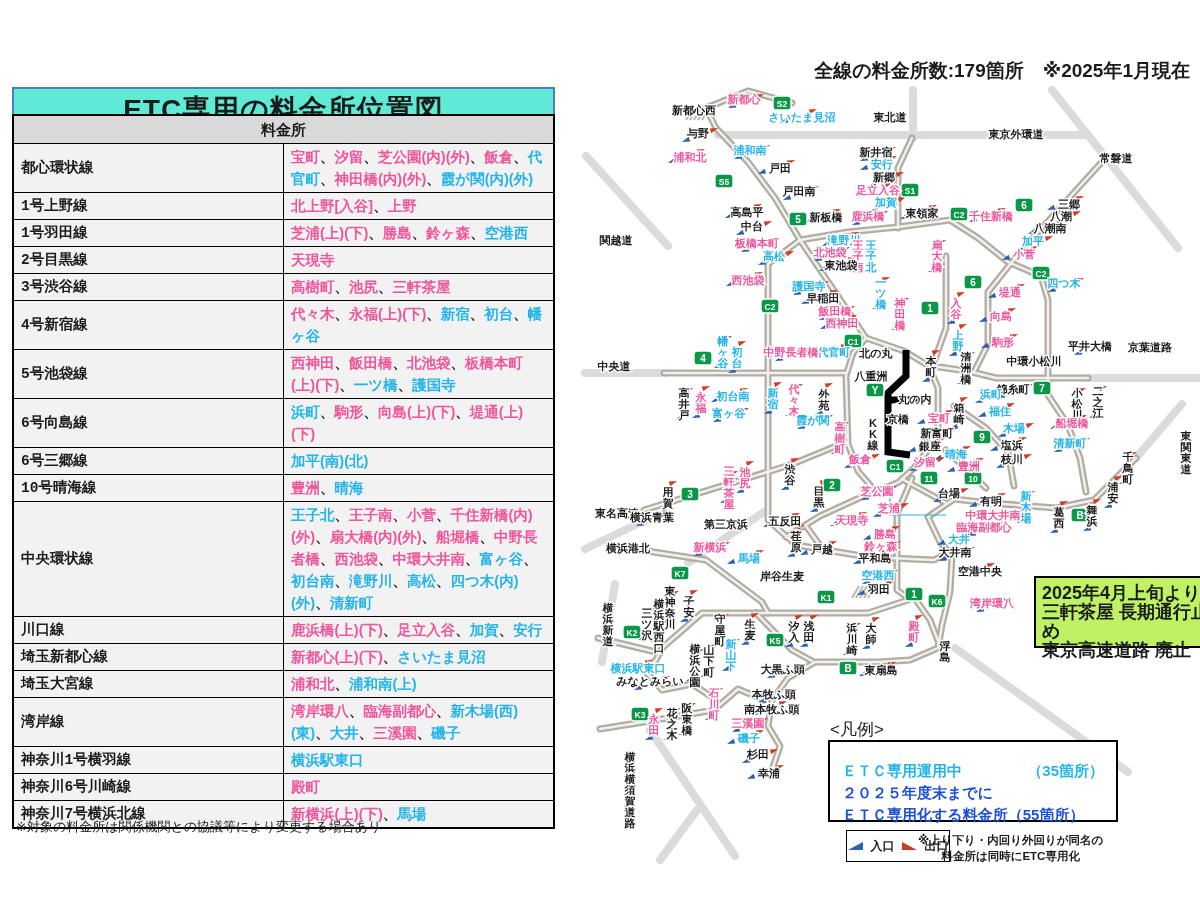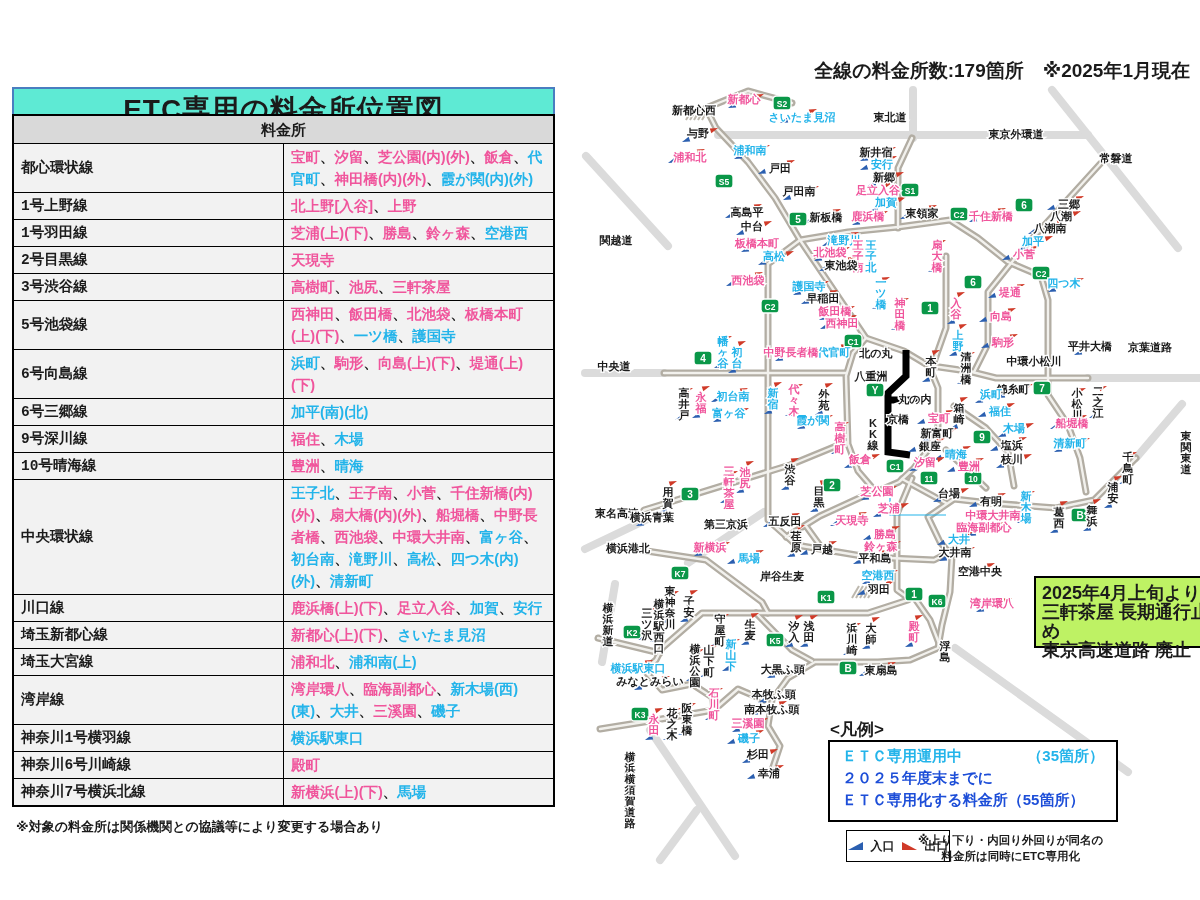--- a/index.html
+++ b/index.html
@@ -24,21 +24,21 @@
     background:#d9d9d9;height:25px;font-size:15px;font-weight:bold;text-align:center;
   }
   table.fees td{background:#f2f2f2;padding:2px 7px;vertical-align:middle;}
   table.fees td.line-name{width:158px;font-family:Liberation Mono, monospace;}
   table.fees td.gates{width:369px;}
   table.fees{border:2px solid #000;}
   .g-p{color:#f0559c;}
   .g-b{color:#23b4ea;}
   .sep{color:#1b1b1b;}
   .footnote{
-    position:absolute;left:16px;top:818px;font-size:13px;font-weight:bold;
+    position:absolute;left:16px;top:818px;font-size:13px;font-weight:normal;
   }
   
   .count-note{
     position:absolute;left:690px;top:58px;width:500px;text-align:right;
     font-size:19px;font-weight:bold;
   }
   
   svg#map{position:absolute;left:0;top:0;}
   .road-light{stroke:#dbdbdb;stroke-width:8;fill:none;stroke-linecap:round;stroke-linejoin:round;}
   .road-dark{stroke:#b2ada3;stroke-width:7;fill:none;stroke-linecap:round;stroke-linejoin:round;}
@@ -53,25 +53,25 @@
   .shield-rect{fill:#0a9748;stroke:#ffffff;stroke-width:1.3;}
   .shield-txt{fill:#fff;font-weight:bold;text-anchor:middle;}
   .arr-in{fill:#2b5fb0;}
   .arr-out{fill:#d03a28;}
   
   .closure-box{
     position:absolute;left:1034px;top:576px;width:188px;height:72px;
     border:2px solid #000;background:#bef264;font-size:18px;font-weight:bold;
     padding:6px 6px;box-sizing:border-box;line-height:19px;
   }
-  .legend-title{position:absolute;left:830px;top:718px;font-size:17px;font-weight:bold;}
+  .legend-title{position:absolute;left:830px;top:718px;font-size:17px;font-weight:normal;}
   .legend-box{
     position:absolute;left:828px;top:740px;width:290px;height:82px;
     border:2px solid #000;background:#fff;box-sizing:border-box;
-    font-size:15px;font-weight:bold;padding:3px 12px;line-height:22px;
+    font-size:15px;font-weight:bold;padding:18px 12px;line-height:22px;
   }
   .legend-row1{color:#23b4ea;display:flex;justify-content:space-between;}
   .legend-row2{color:#1d4ed8;}
   .key-box{
     position:absolute;left:846px;top:830px;width:104px;height:32px;
     border:1.5px solid #000;background:#fff;box-sizing:border-box;
     display:flex;align-items:center;justify-content:center;gap:7px;
     font-size:12px;font-weight:bold;
   }
   .key-note{
@@ -106,34 +106,34 @@
       </tr>
       <tr>
         <td class="line-name">2号目黒線</td>
         <td class="gates"><span class="g-p">天現寺</span></td>
       </tr>
       <tr>
         <td class="line-name">3号渋谷線</td>
         <td class="gates"><span class="g-p">高樹町</span><span class="sep">、</span><span class="g-p">池尻</span><span class="sep">、</span><span class="g-p">三軒茶屋</span></td>
       </tr>
       <tr>
+        <td class="line-name">4号新宿線</td>
+        <td class="gates"><span class="g-p">代々木</span><span class="sep">、</span><span class="g-p">永福(上)(下)</span><span class="sep">、</span><span class="g-b">新宿</span><span class="sep">、</span><span class="g-b">初台</span><span class="sep">、</span><span class="g-b">幡ヶ谷</span></td>
+      </tr>
+      <tr>
         <td class="line-name">5号池袋線</td>
         <td class="gates"><span class="g-p">西神田</span><span class="sep">、</span><span class="g-p">飯田橋</span><span class="sep">、</span><span class="g-p">北池袋</span><span class="sep">、</span><span class="g-p">板橋本町(上)(下)</span><span class="sep">、</span><span class="g-b">一ツ橋</span><span class="sep">、</span><span class="g-b">護国寺</span></td>
       </tr>
       <tr>
         <td class="line-name">6号向島線</td>
         <td class="gates"><span class="g-b">浜町</span><span class="sep">、</span><span class="g-p">駒形</span><span class="sep">、</span><span class="g-p">向島(上)(下)</span><span class="sep">、</span><span class="g-p">堤通(上)(下)</span></td>
       </tr>
       <tr>
         <td class="line-name">6号三郷線</td>
         <td class="gates"><span class="g-b">加平(南)(北)</span></td>
-      </tr>
-      <tr>
-        <td class="line-name">9号深川線</td>
-        <td class="gates"><span class="g-p">福住</span><span class="sep">、</span><span class="g-b">木場</span></td>
       </tr>
       <tr>
         <td class="line-name">10号晴海線</td>
         <td class="gates"><span class="g-p">豊洲</span><span class="sep">、</span><span class="g-b">晴海</span></td>
       </tr>
       <tr>
         <td class="line-name">中央環状線</td>
         <td class="gates"><span class="g-b">王子北</span><span class="sep">、</span><span class="g-p">王子南</span><span class="sep">、</span><span class="g-p">小菅</span><span class="sep">、</span><span class="g-p">千住新橋(内)(外)</span><span class="sep">、</span><span class="g-p">扇大橋(内)(外)</span><span class="sep">、</span><span class="g-p">船堀橋</span><span class="sep">、</span><span class="g-p">中野長者橋</span><span class="sep">、</span><span class="g-p">西池袋</span><span class="sep">、</span><span class="g-p">中環大井南</span><span class="sep">、</span><span class="g-b">富ヶ谷</span><span class="sep">、</span><span class="g-b">初台南</span><span class="sep">、</span><span class="g-b">滝野川</span><span class="sep">、</span><span class="g-b">高松</span><span class="sep">、</span><span class="g-b">四つ木(内)(外)</span><span class="sep">、</span><span class="g-b">清新町</span></td>
       </tr>
       <tr>

